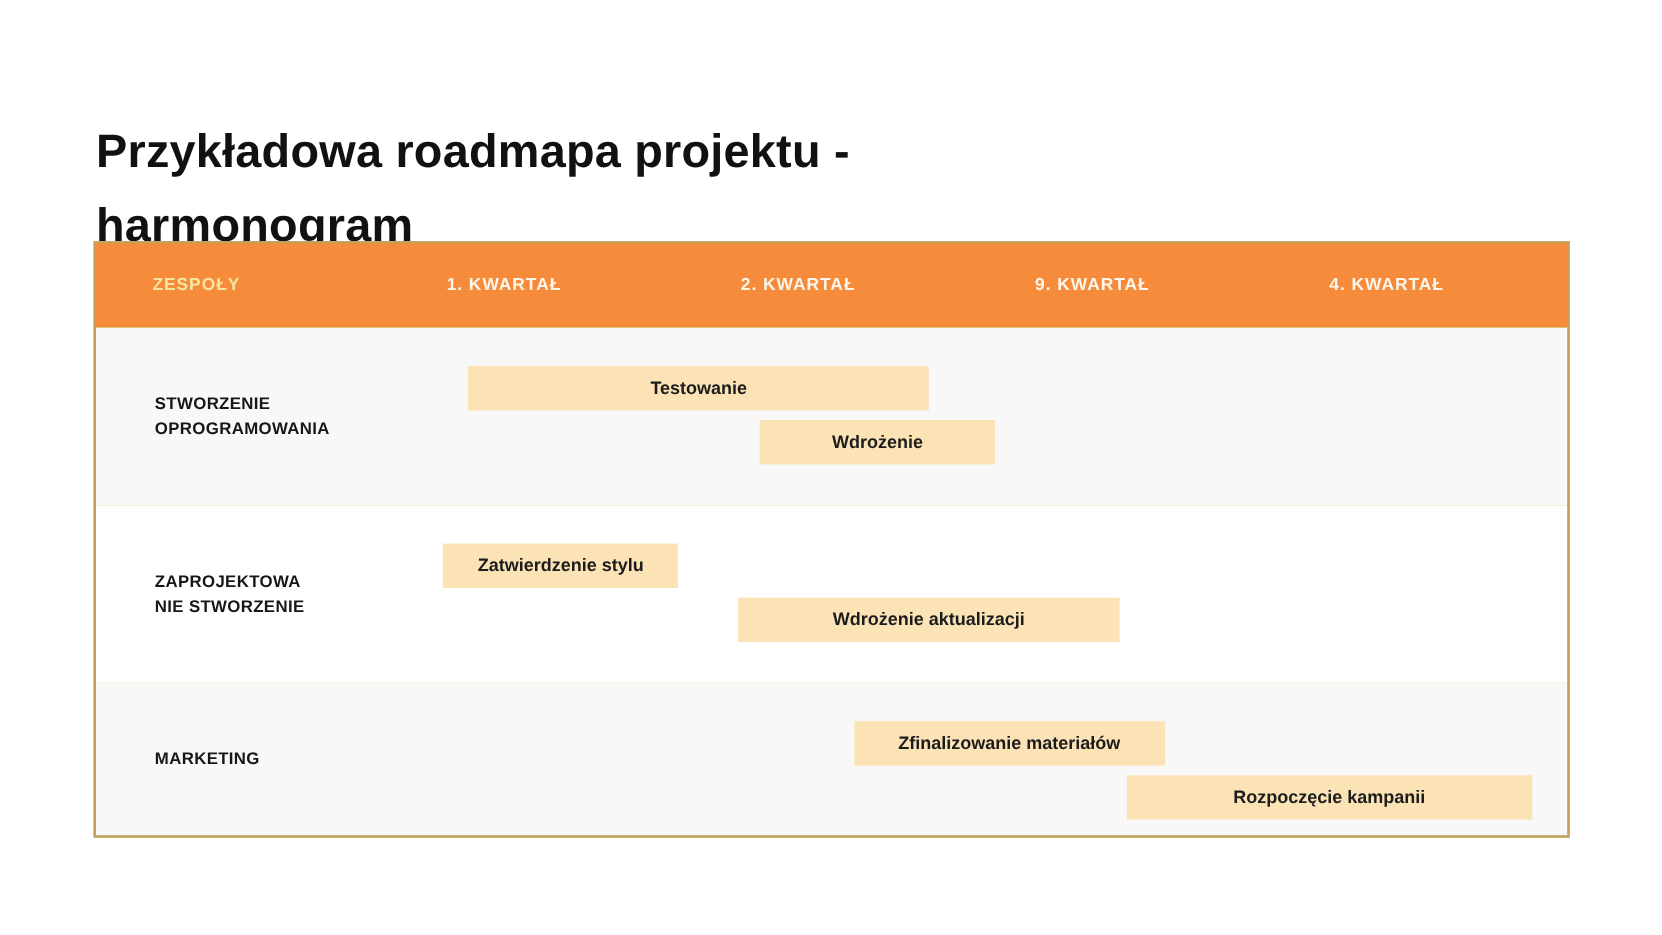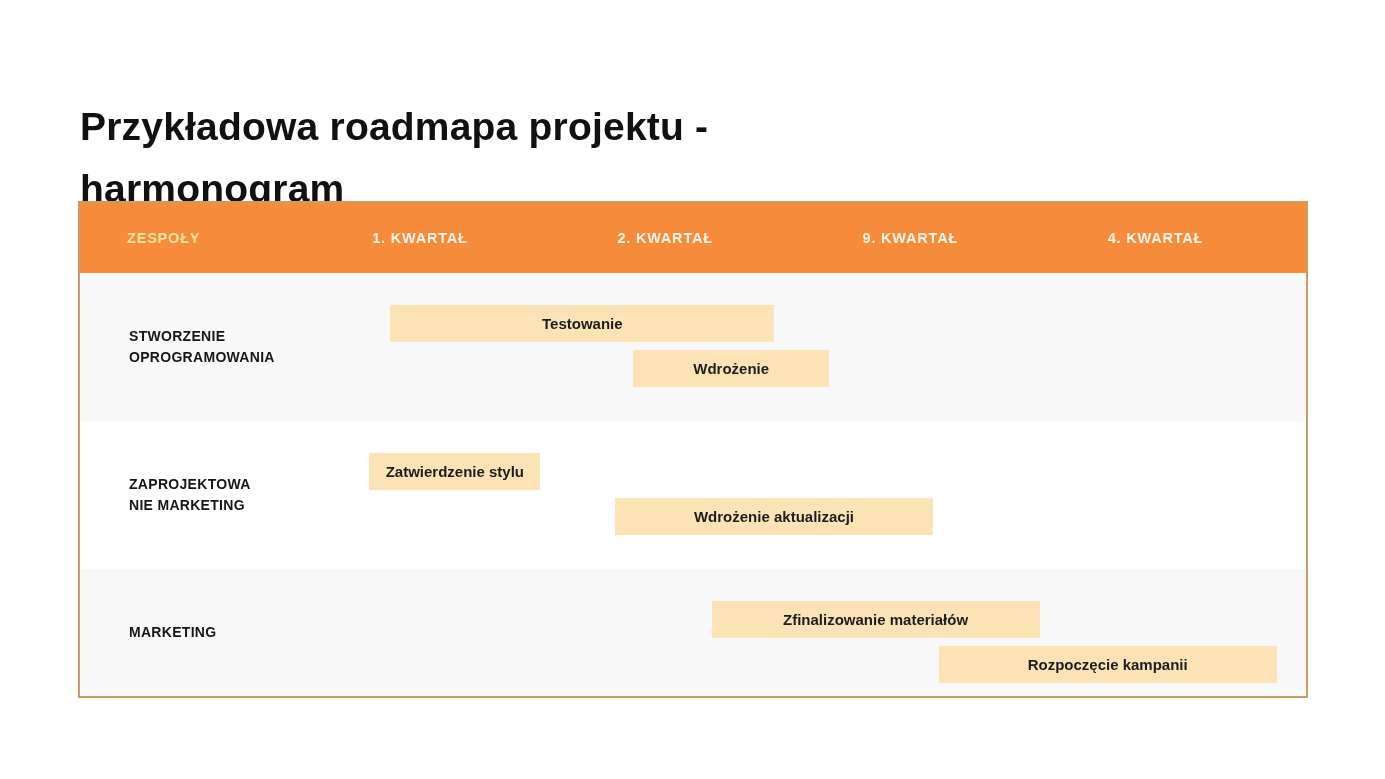--- a/index.html
+++ b/index.html
@@ -132,39 +132,39 @@
           </div>
           <div class="bar" style="left: 289.395px; width: 196.2px; top: 77px;">
             <span>Wdrożenie</span>
           </div>
         </div>
     </div>
 
     <div class="row plain">
       <div class="label-cell">
         <span class="row-label-line">ZAPROJEKTOWA</span>
-        <span class="row-label-line">NIE MARKETING</span>
+        <span class="row-label-line">NIE STWORZENIE</span>
       </div>
       <div class="bars">
-          <div class="bar" style="left: 44.145px; width: 171px; top: 32px;">
+          <div class="bar" style="left: 44.145px; width: 196px; top: 32px;">
             <span>Zatwierdzenie stylu</span>
           </div>
           <div class="bar" style="left: 289.395px; width: 318.825px; top: 77px;">
             <span>Wdrożenie aktualizacji</span>
           </div>
         </div>
     </div>
 
     <div class="row alt">
       <div class="label-cell">
         <span class="row-label-line">MARKETING</span>
         <span class="row-label-line"></span>
       </div>
       <div class="bars">
-          <div class="bar" style="left: 367.875px; width: 328px; top: 32px;">
+          <div class="bar" style="left: 367.875px; width: 259px; top: 32px;">
             <span>Zfinalizowanie materiałów</span>
           </div>
           <div class="bar" style="left: 595px; width: 338px; top: 77px;">
             <span>Rozpoczęcie kampanii</span>
           </div>
         </div>
     </div>
 
   </div>
 </div>

